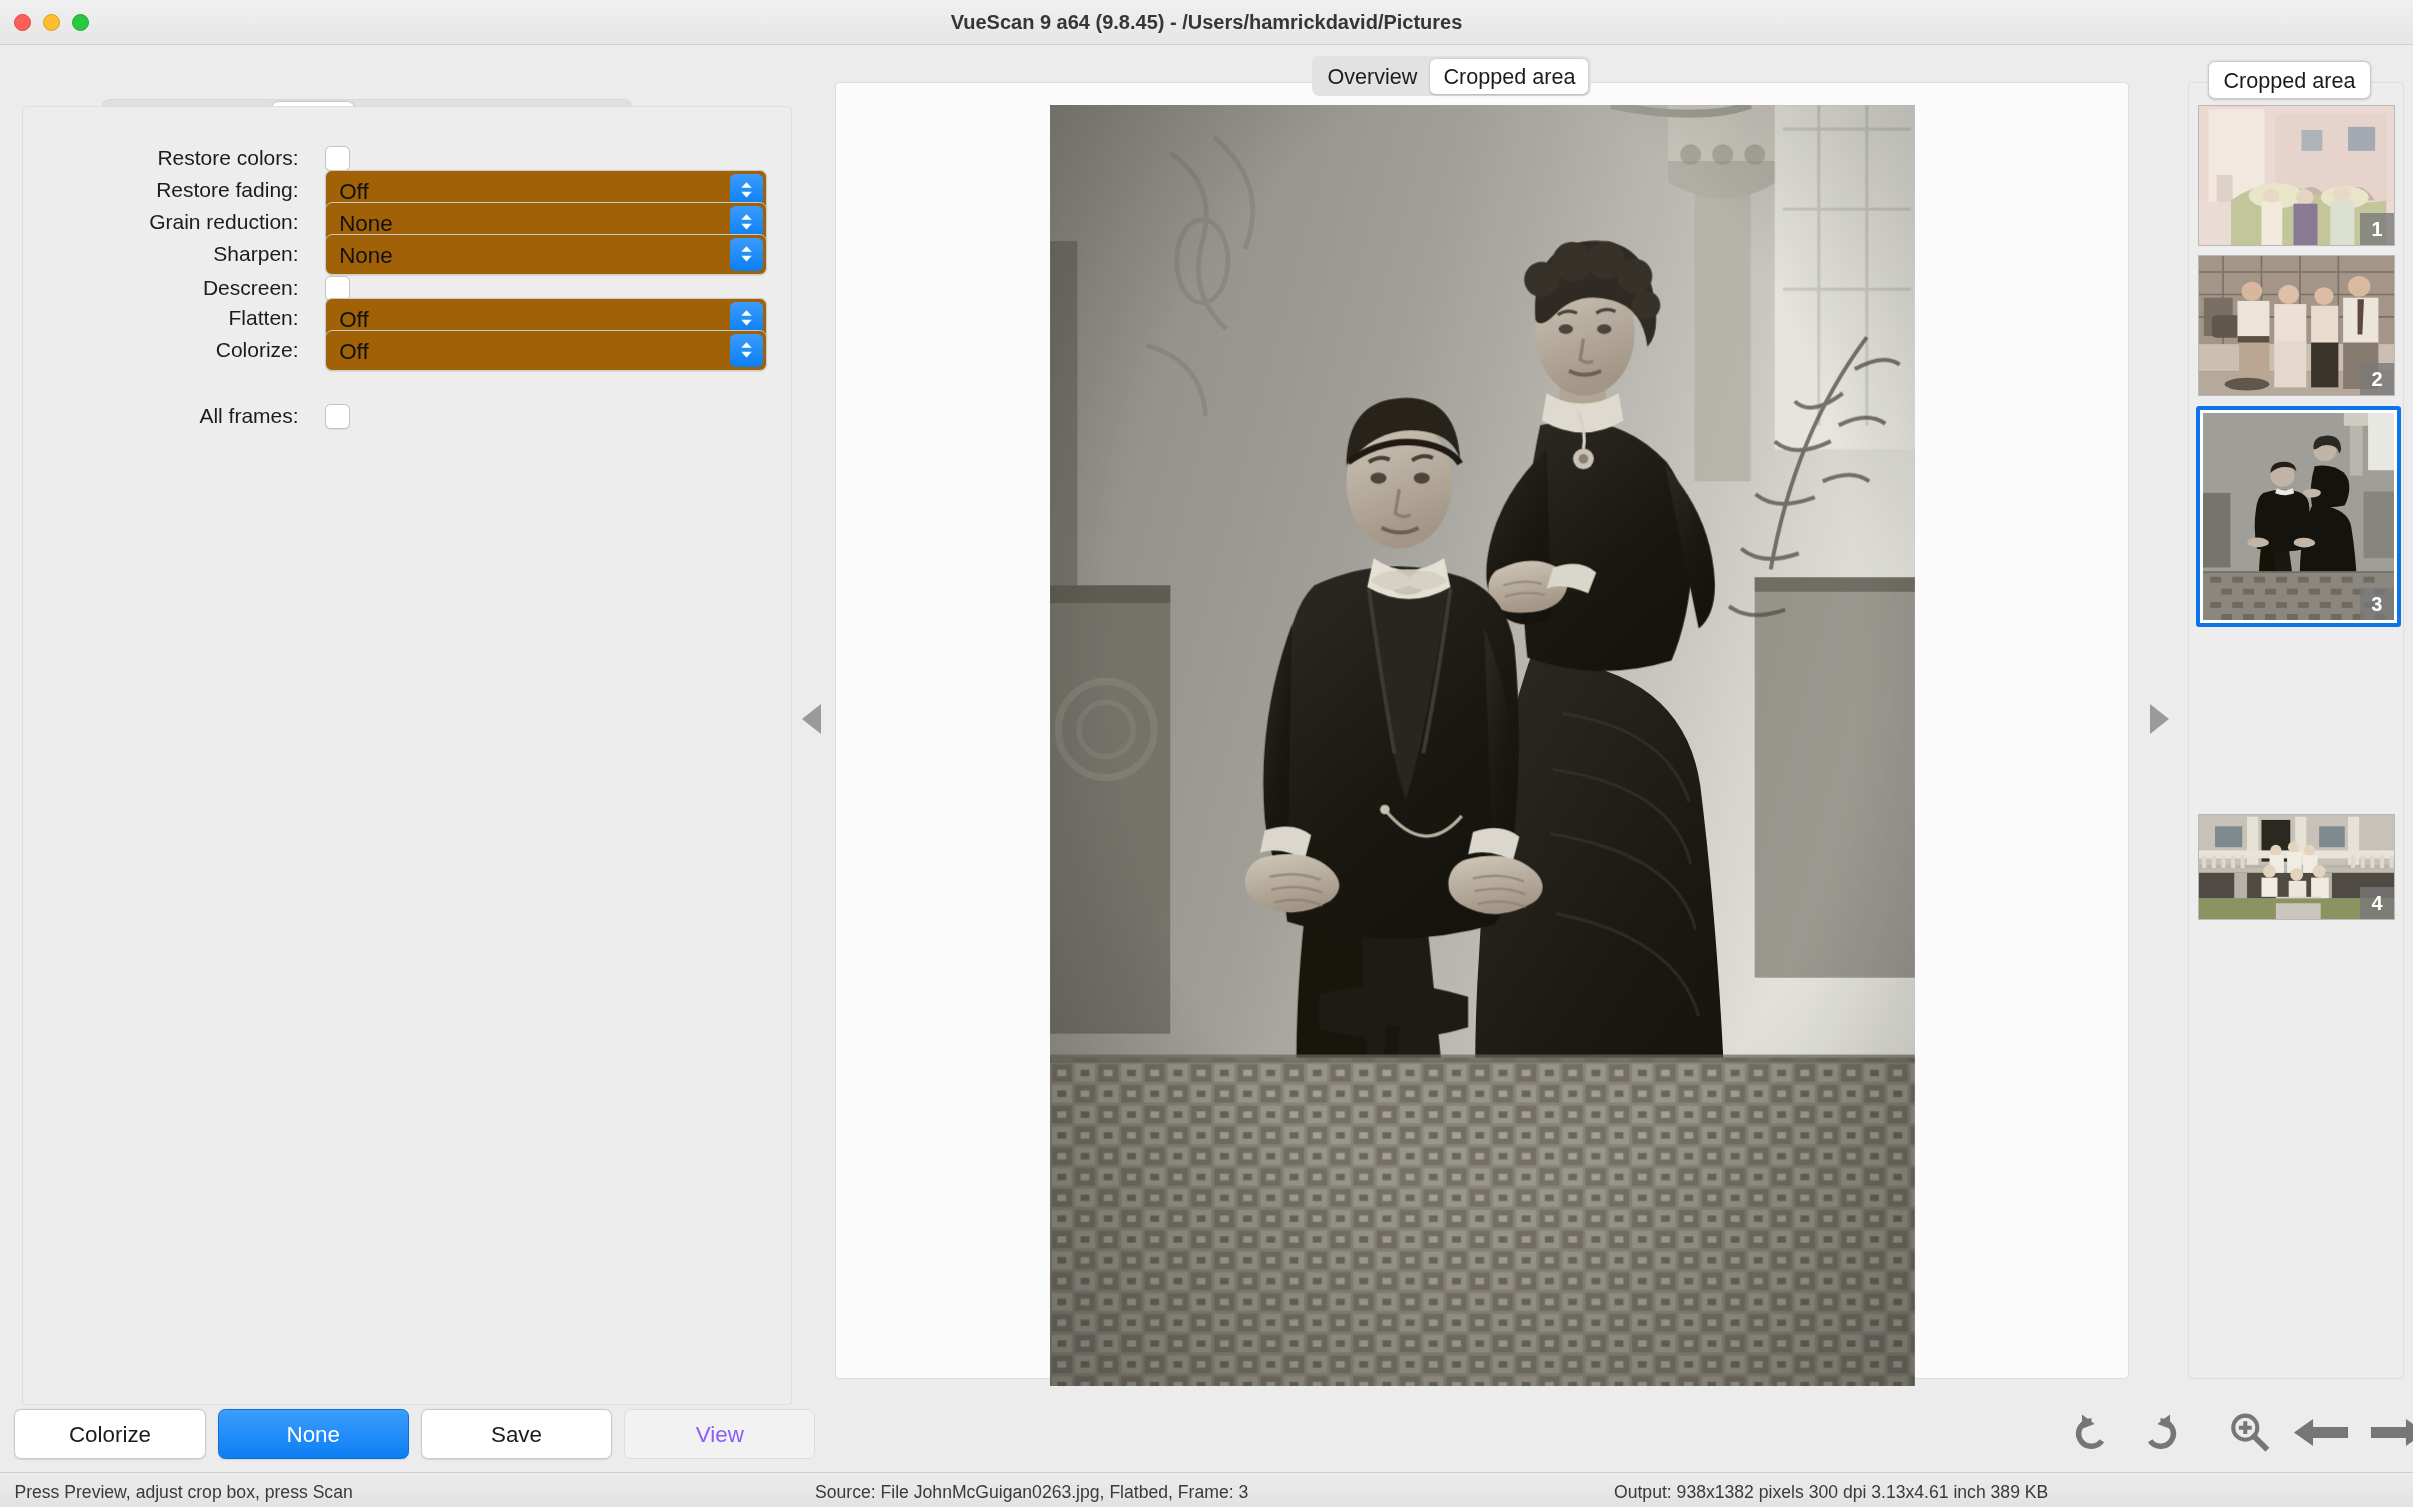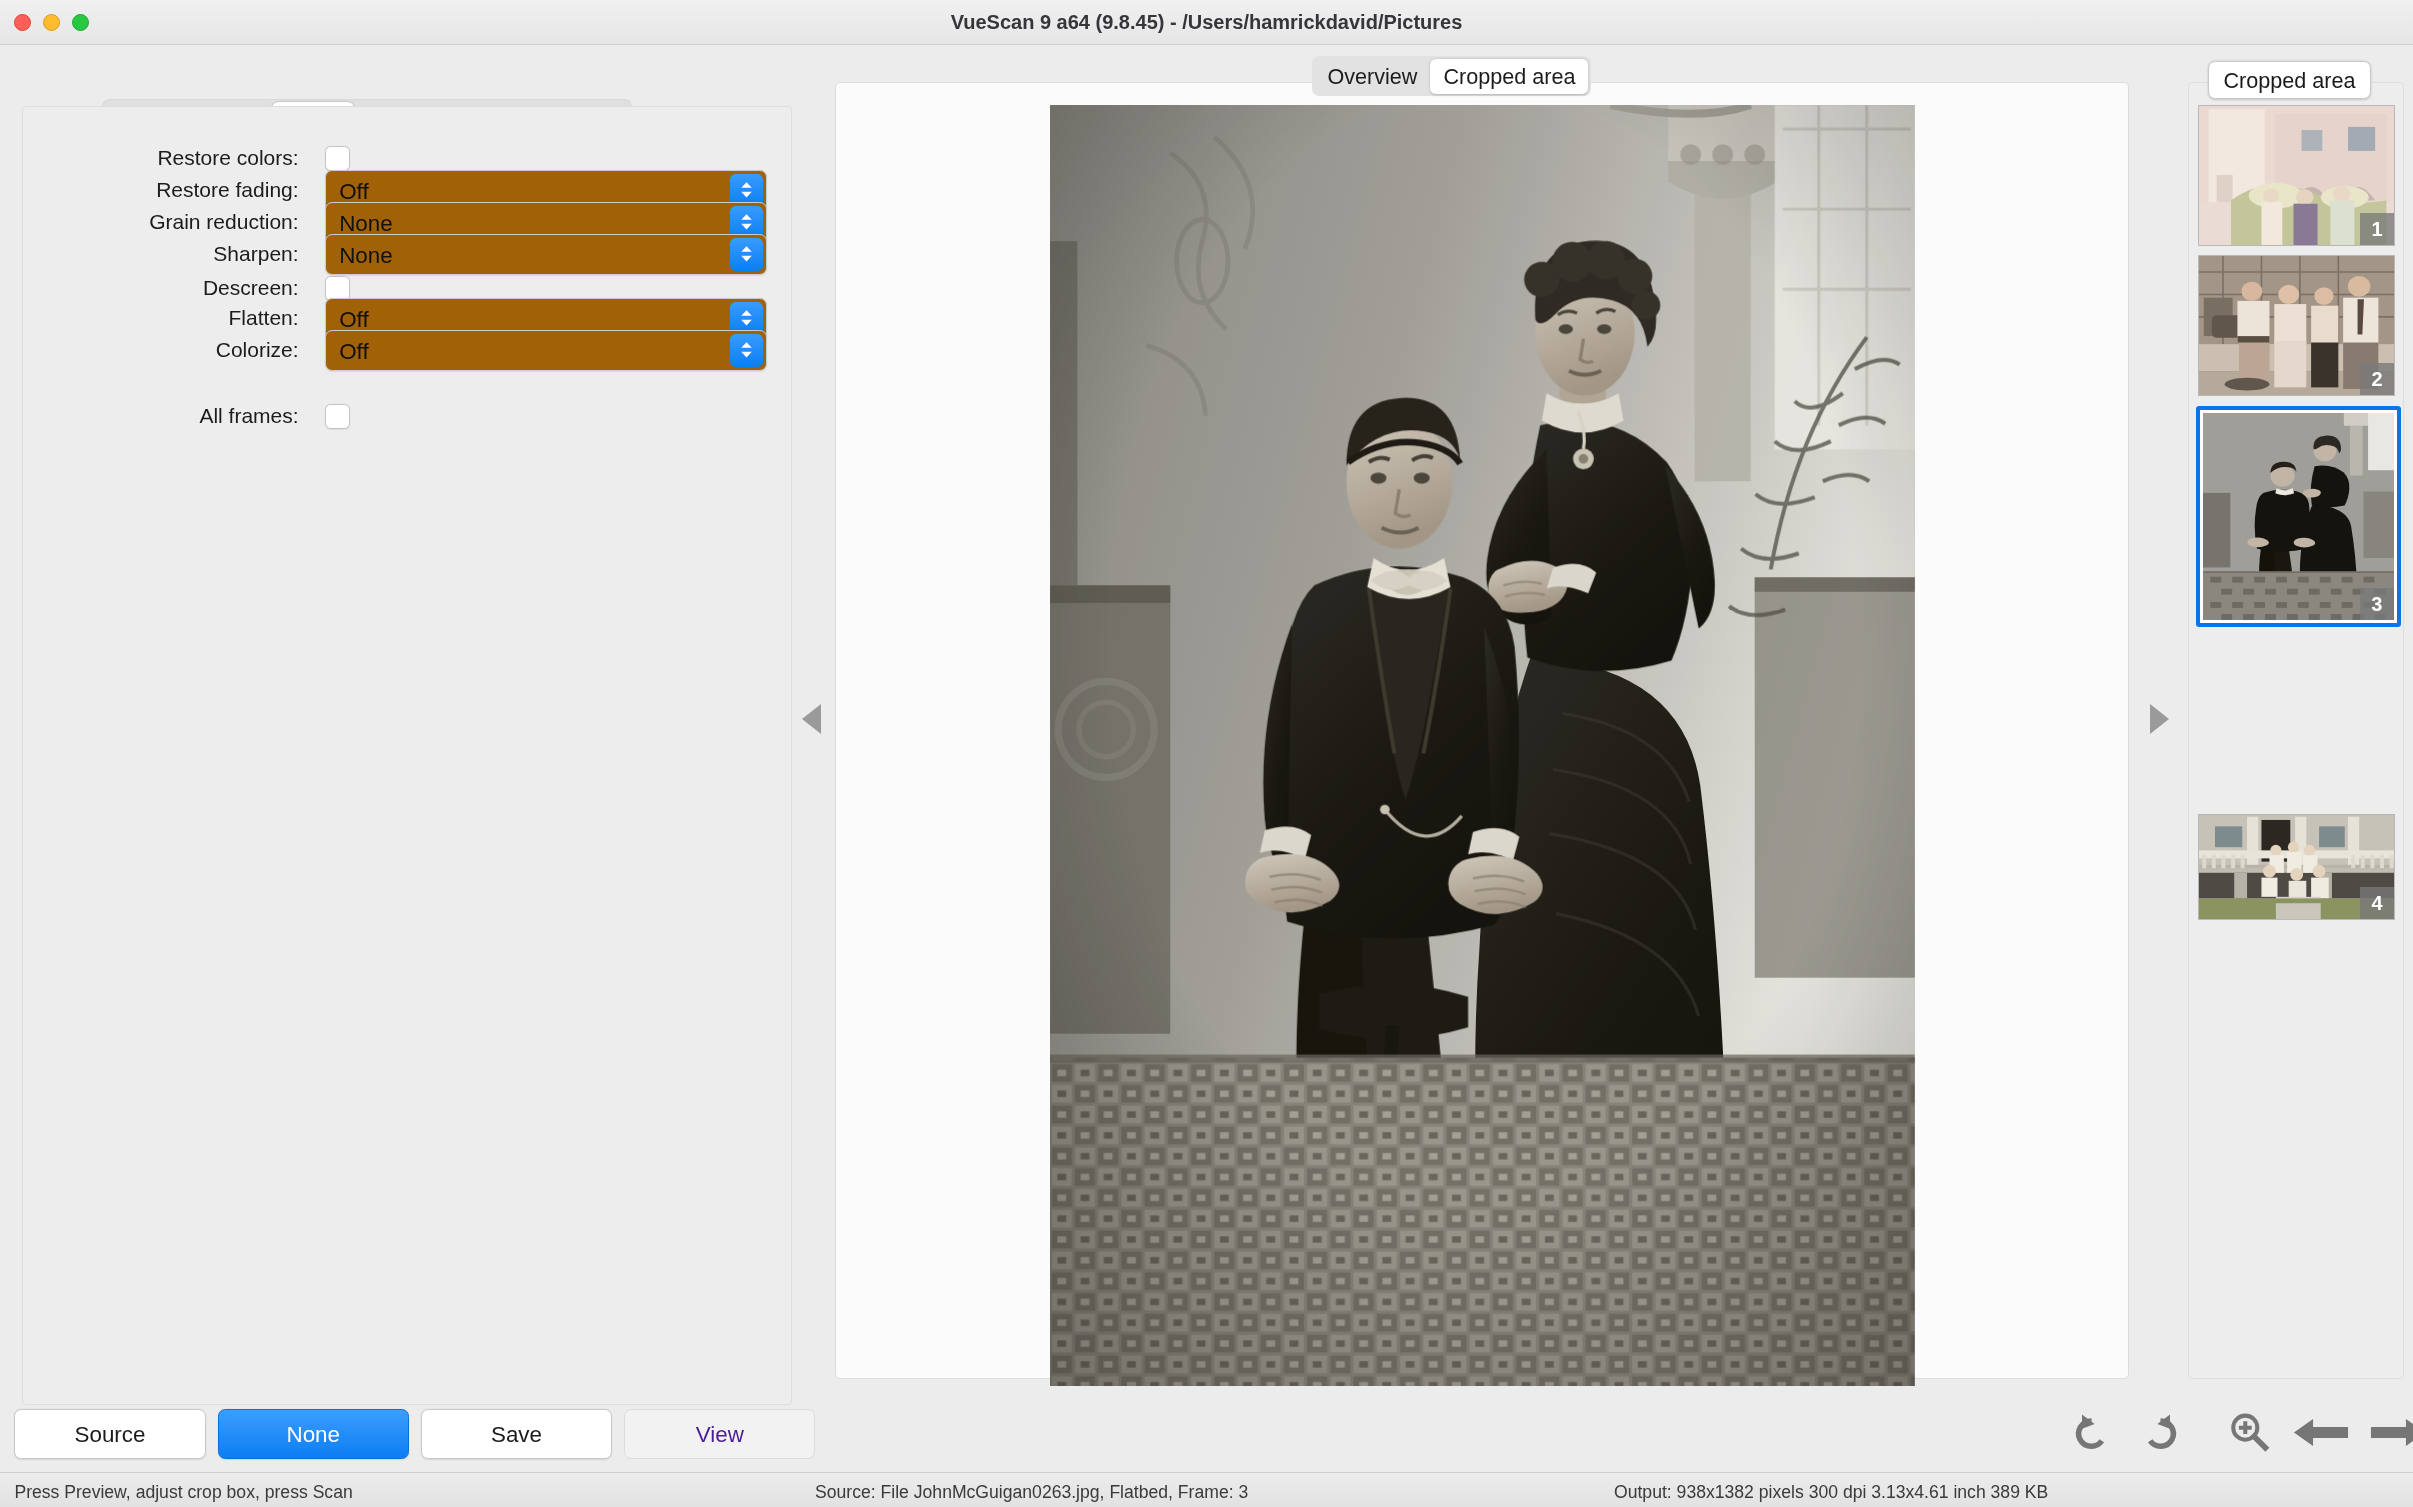--- a/index.html
+++ b/index.html
@@ -94,21 +94,21 @@
   .actbtn {
     width: 192px; height: 50px; line-height: 50px; text-align: center;
     font-size: 22.4px; color: #1b1b1b;
     background: #ffffff; border: 0.8px solid #c9c9c9; border-radius: 7.2px;
     box-shadow: 0 0.8px 1.6px rgba(0,0,0,0.10);
   }
   .actbtn.primary {
     background: linear-gradient(#3d9dfd, #0b7ef3); color: #fff;
     border: 0.8px solid #0a70d8;
   }
-  .actbtn.disabled { color: #4c1d95; background: #f2f2f2; border-color: #dcdcdc; box-shadow: none; }
+  .actbtn.disabled { color: #8b5cf6; background: #f2f2f2; border-color: #dcdcdc; box-shadow: none; }
 
   
   #centerpanel {
     position: absolute; left: 835px; top: 82px; width: 1294px; height: 1297px;
     background: #fbfbfb; border: 0.8px solid #dcdcdc; border-radius: 4.8px;
   }
   #previewtabs {
     position: absolute; left: 1312px; top: 56px;
     height: 40px; background: #e2e2e2; border-radius: 7.2px;
     display: flex; align-items: center; padding: 2.4px;
@@ -266,21 +266,21 @@
         </div>
       </div>
     </div>
     <div class="row" style="top: 290px;">
       <div class="rowlabel">All frames:</div>
       <div class="checkbox"></div>
     </div>
   </div>
 
 <div id="actionbar">
-    <div class="actbtn">Source</div>
+    <div class="actbtn">Colorize</div>
     <div class="actbtn primary">None</div>
     <div class="actbtn">Save</div>
     <div class="actbtn disabled">View</div>
   </div>
 
 <div id="centerpanel"></div>
 <div id="previewtabs">
     <div class="ptab">Overview</div>
     <div class="ptab active">Cropped area</div>
   </div>

